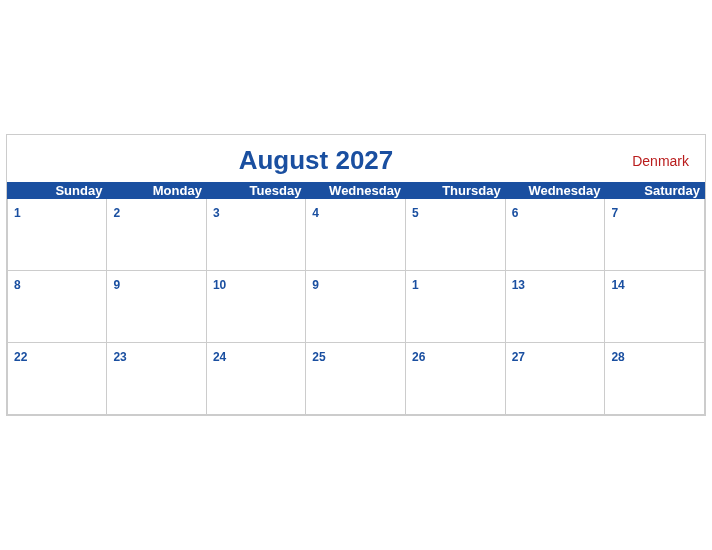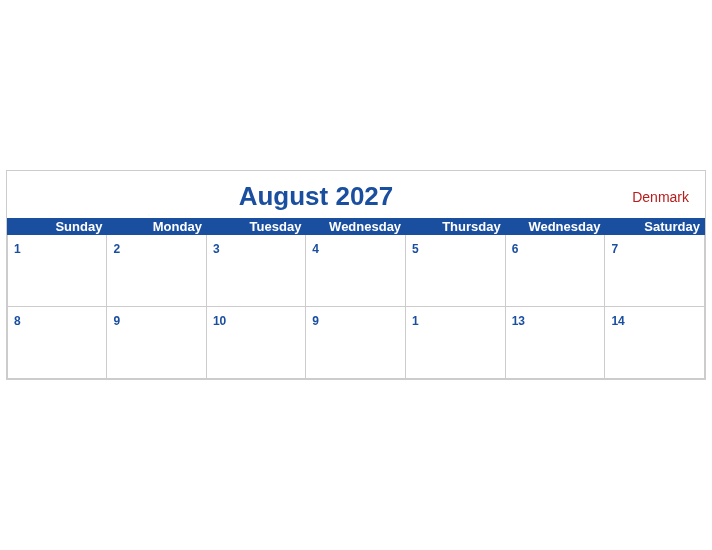--- a/index.html
+++ b/index.html
@@ -122,15 +122,24 @@
         </tr>
         <tr class="week-row">
           <td><span class="day-number">8</span></td>
           <td><span class="day-number">9</span></td>
           <td><span class="day-number">10</span></td>
           <td><span class="day-number">9</span></td>
           <td><span class="day-number">1</span></td>
           <td><span class="day-number">13</span></td>
           <td><span class="day-number">14</span></td>
         </tr>
+        <tr class="week-row">
+          <td><span class="day-number">22</span></td>
+          <td><span class="day-number">23</span></td>
+          <td><span class="day-number">24</span></td>
+          <td><span class="day-number">25</span></td>
+          <td><span class="day-number">26</span></td>
+          <td><span class="day-number">27</span></td>
+          <td><span class="day-number">28</span></td>
+        </tr>
       </tbody>
   </table>
 </div>
 
 </body></html>

